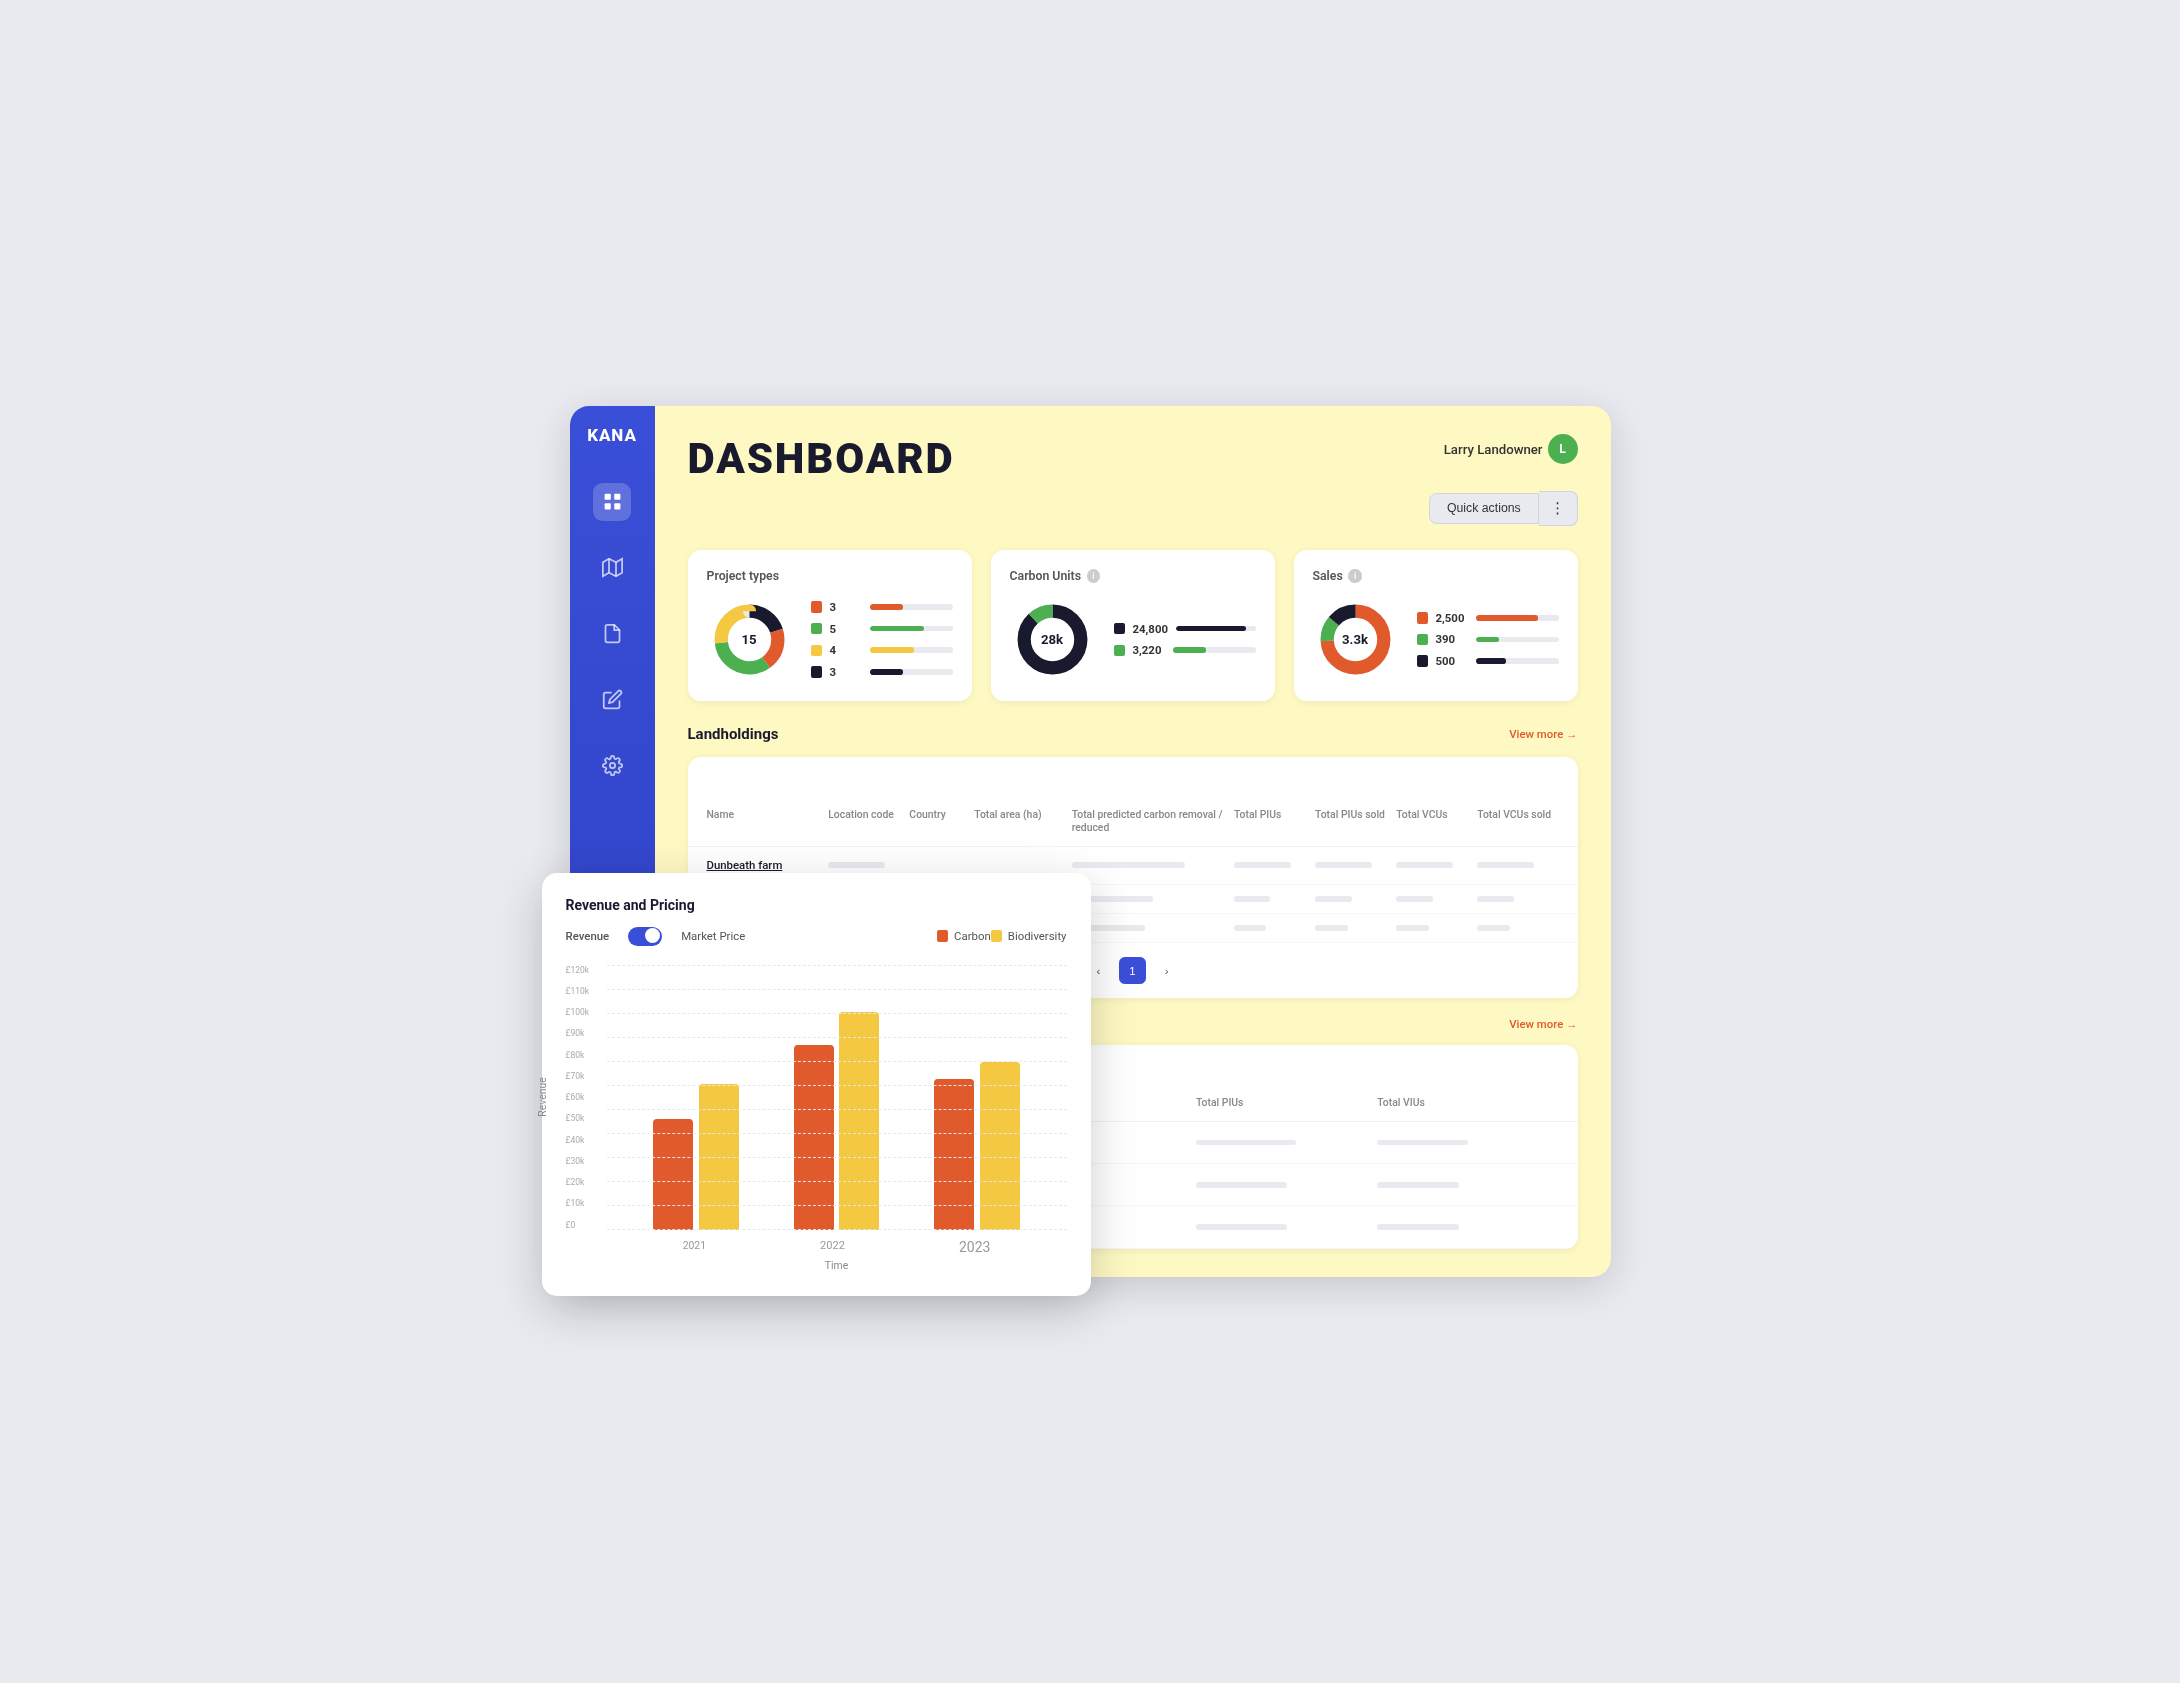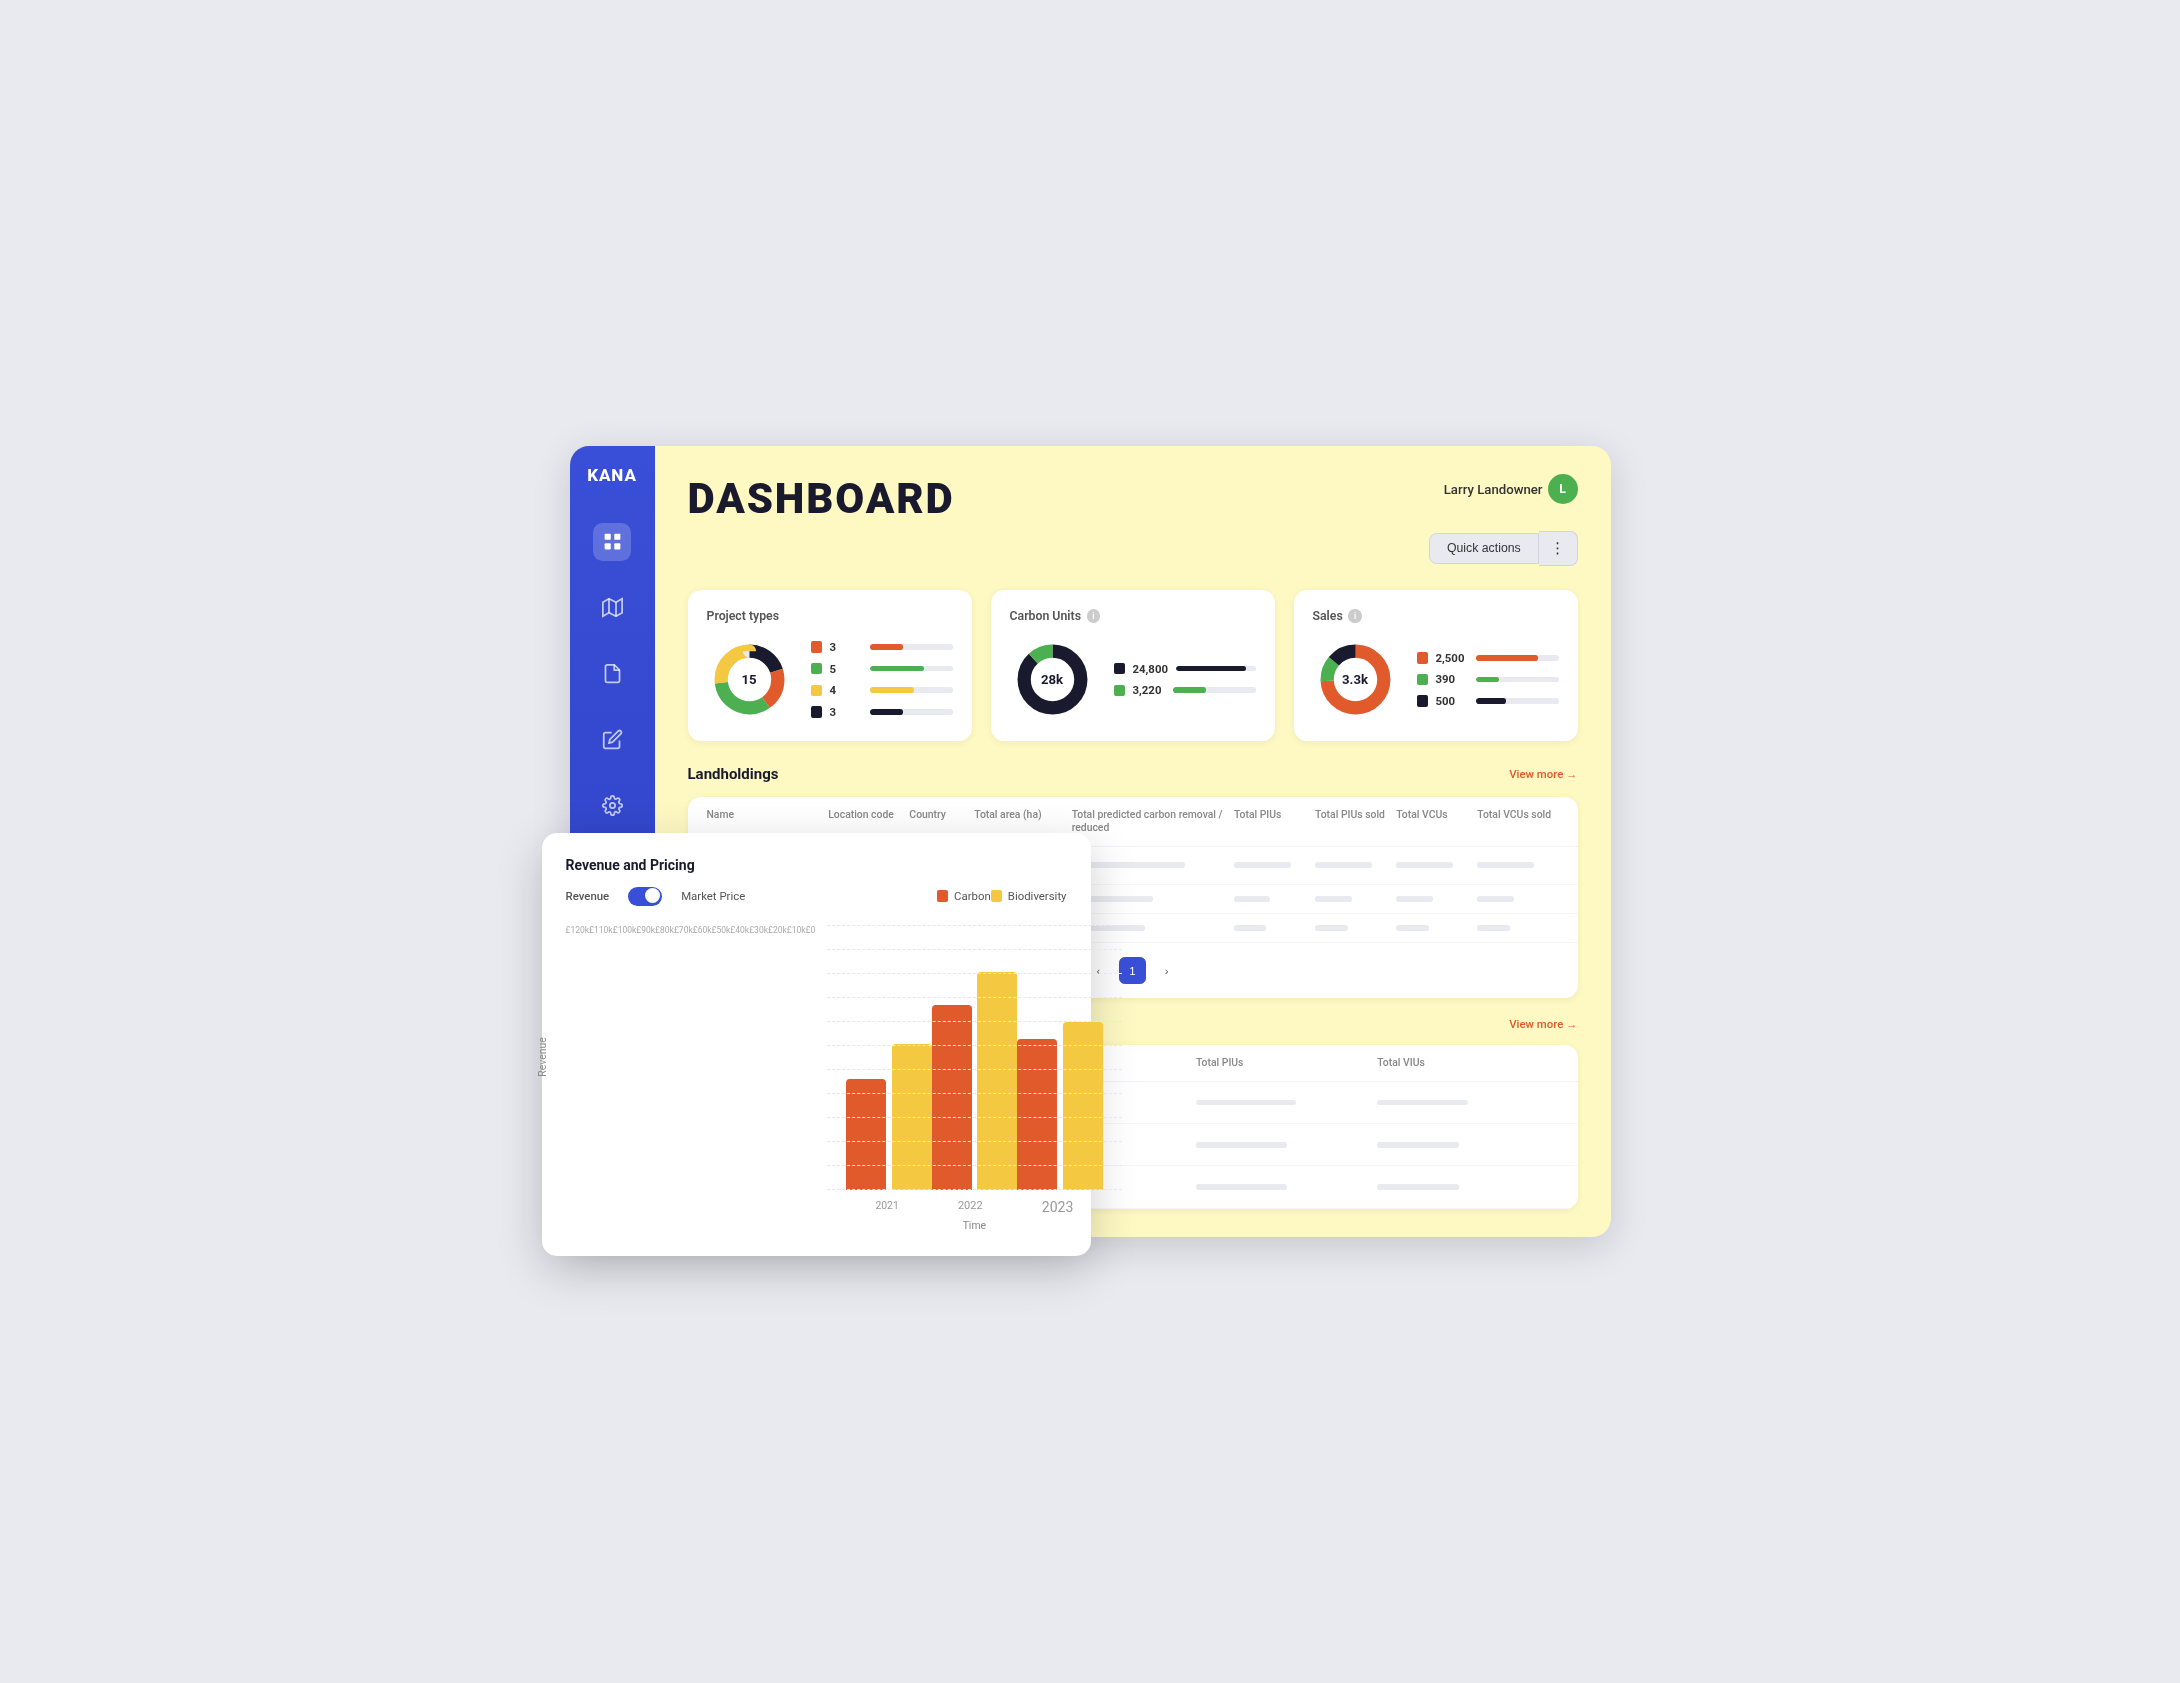--- a/index.html
+++ b/index.html
@@ -287,20 +287,21 @@
       display: grid;
       grid-template-columns: 1.5fr 1fr 0.8fr 1.2fr 2fr 1fr 1fr 1fr 1fr;
       padding: 11.4px 19px;
       border-bottom: 0.9px solid #f0f2f7;
     }
 
     .table-header-cell {
       font-size: 10.4px;
       color: #888;
       font-weight: 500;
+      margin-top: 40px;
     }
 
     .table-row {
       display: grid;
       grid-template-columns: 1.5fr 1fr 0.8fr 1.2fr 2fr 1fr 1fr 1fr 1fr;
       padding: 11.4px 19px;
       border-bottom: 0.9px solid #f5f6fa;
       align-items: center;
     }
 
@@ -855,21 +856,21 @@
         </div>
         <div class="chart-legend-item">
           <div class="chart-legend-dot" style="background:#f5c842;"></div>
           <span>Biodiversity</span>
         </div>
       </div>
     </div>
 
     <div style="display:flex; gap:9.5px; position:relative;">
 
-      <div style="display:flex; flex-direction:row; justify-content:space-between; height:265px; padding-bottom:0; margin-right:2px; position:relative;">
+      <div style="display:flex; flex-direction:column; justify-content:space-between; height:265px; padding-bottom:0; margin-right:8px; position:relative;">
         <div style="position:absolute; left:-43px; top:50%; transform:translateY(-50%) rotate(-90deg); font-size:10.4px; color:#888; white-space:nowrap;">Revenue</div>
         <span style="font-size:8.5px;color:#aaa;">£120k</span>
         <span style="font-size:8.5px;color:#aaa;">£110k</span>
         <span style="font-size:8.5px;color:#aaa;">£100k</span>
         <span style="font-size:8.5px;color:#aaa;">£90k</span>
         <span style="font-size:8.5px;color:#aaa;">£80k</span>
         <span style="font-size:8.5px;color:#aaa;">£70k</span>
         <span style="font-size:8.5px;color:#aaa;">£60k</span>
         <span style="font-size:8.5px;color:#aaa;">£50k</span>
         <span style="font-size:8.5px;color:#aaa;">£40k</span>

